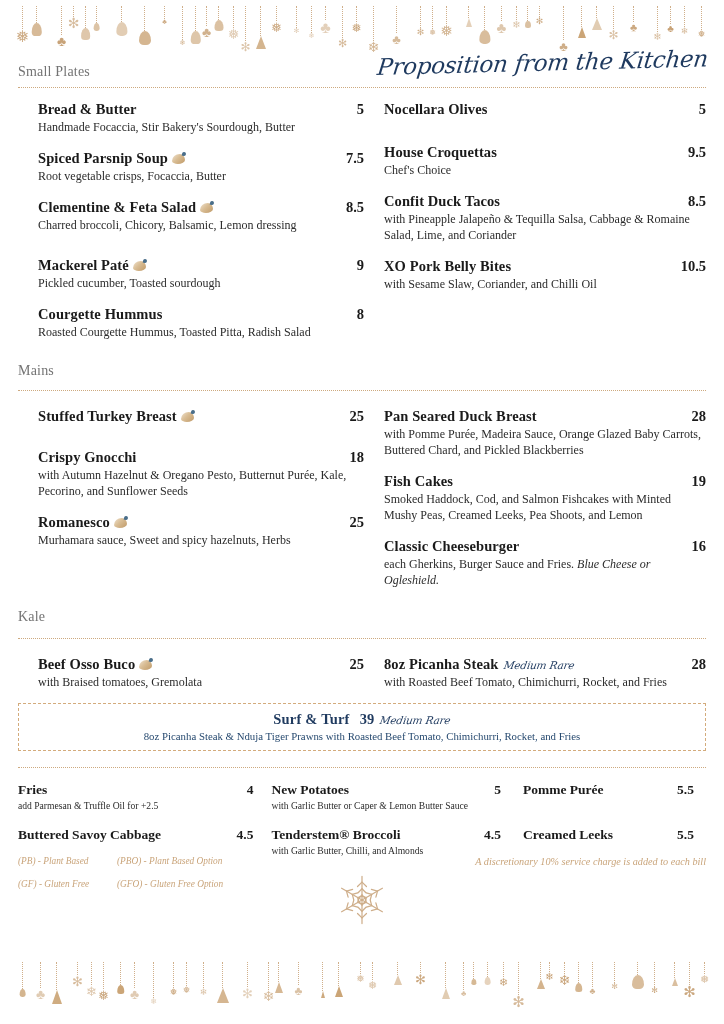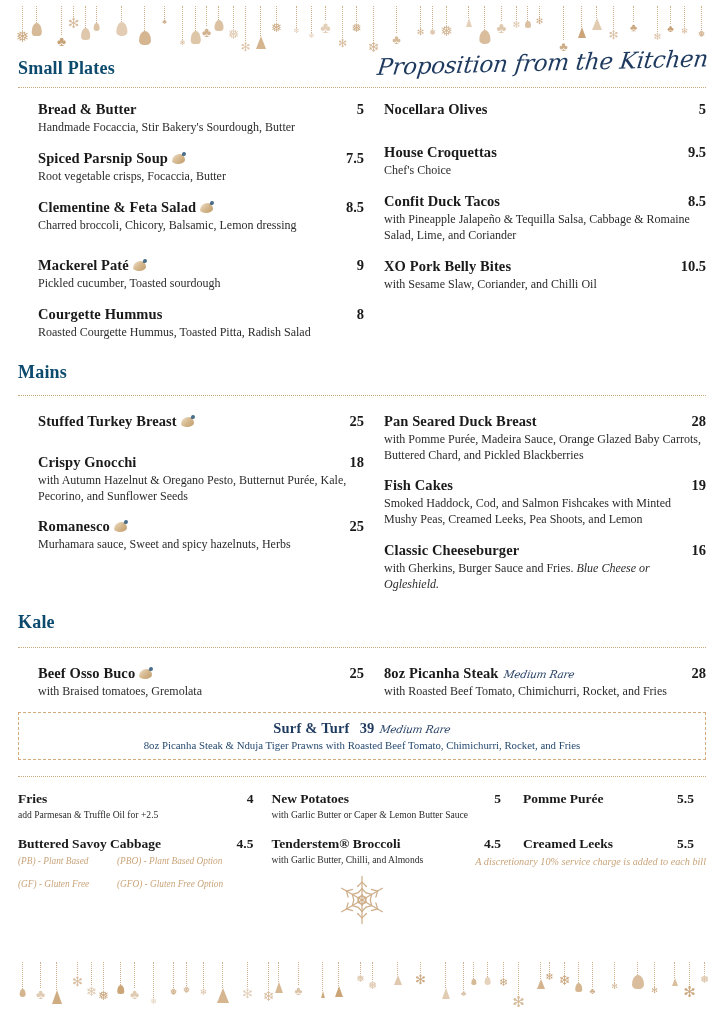--- a/index.html
+++ b/index.html
@@ -57,23 +57,23 @@
   }
 
   
   .section-head {
     display: flex;
     align-items: flex-end;
     justify-content: space-between;
     padding: 0 4px 2px 4px;
   }
   .section-title {
-    color: #0c4a6e;
-    font-size: 18px;
-    font-weight: 700;
+    color: #737373;
+    font-size: 14px;
+    font-weight: 400;
     letter-spacing: .2px;
     line-height: 1.1;
   }
   .script {
     font-family: "DejaVu Serif", serif;
     font-style: italic;
     color: #1f3a5f;
     font-size: 23px;
     line-height: 1;
     letter-spacing: -.3px;
@@ -720,21 +720,21 @@
             <span class="item-price">19</span>
           </div>
           <div class="item-desc">Smoked Haddock, Cod, and Salmon Fishcakes with Minted Mushy Peas, Creamed Leeks, Pea Shoots, and Lemon</div>
         </div>
 
         <div class="item">
           <div class="item-line">
             <span class="item-name"><span>Classic Cheeseburger</span></span>
             <span class="item-price">16</span>
           </div>
-          <div class="item-desc"><span>with Gherkins, Burger Sauce and Fries. </span><span class="em">Blue Cheese or Ogleshield.</span></div>
+          <div class="item-desc"><span>each Gherkins, Burger Sauce and Fries. </span><span class="em">Blue Cheese or Ogleshield.</span></div>
         </div>
 
       </div>
     </div>
   </div>
 
   <div style="margin-top:20px;">
     <div class="section-head">
       <div class="section-title">Kale</div>
     </div>

